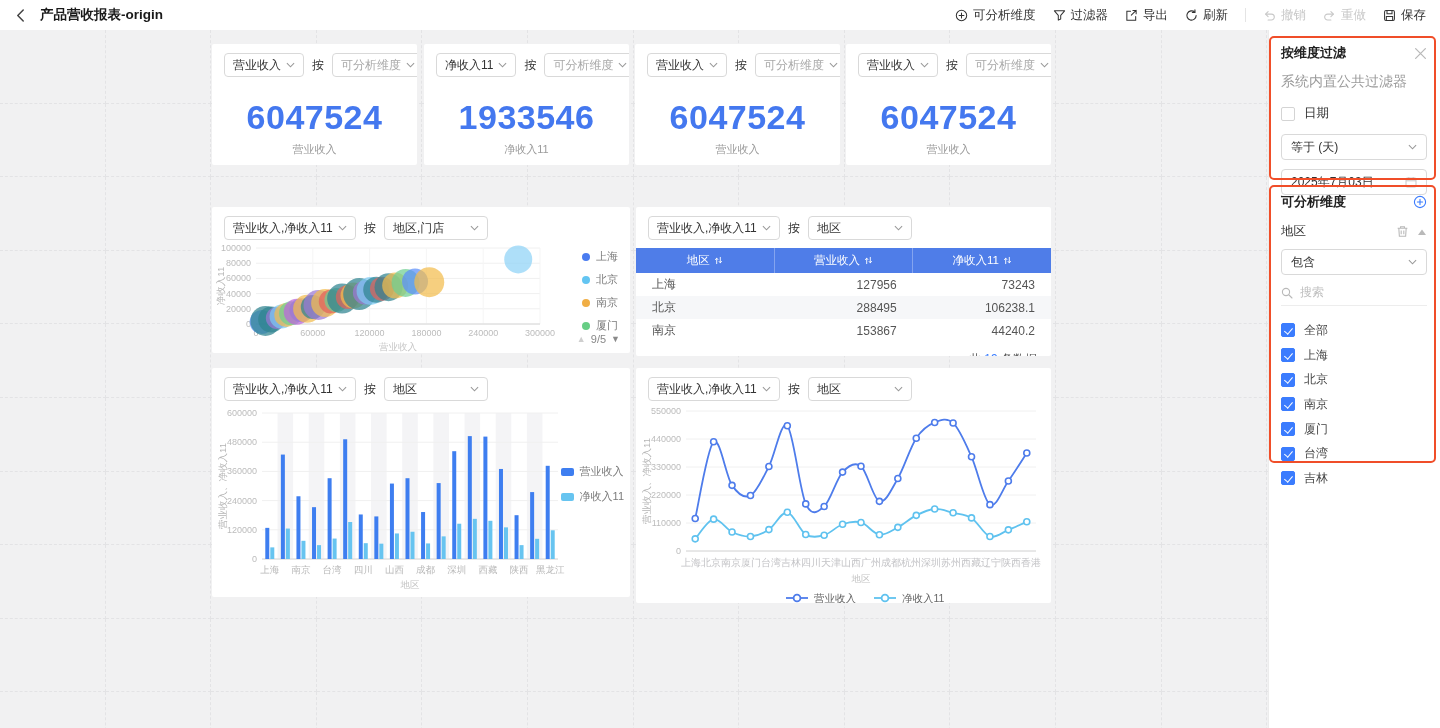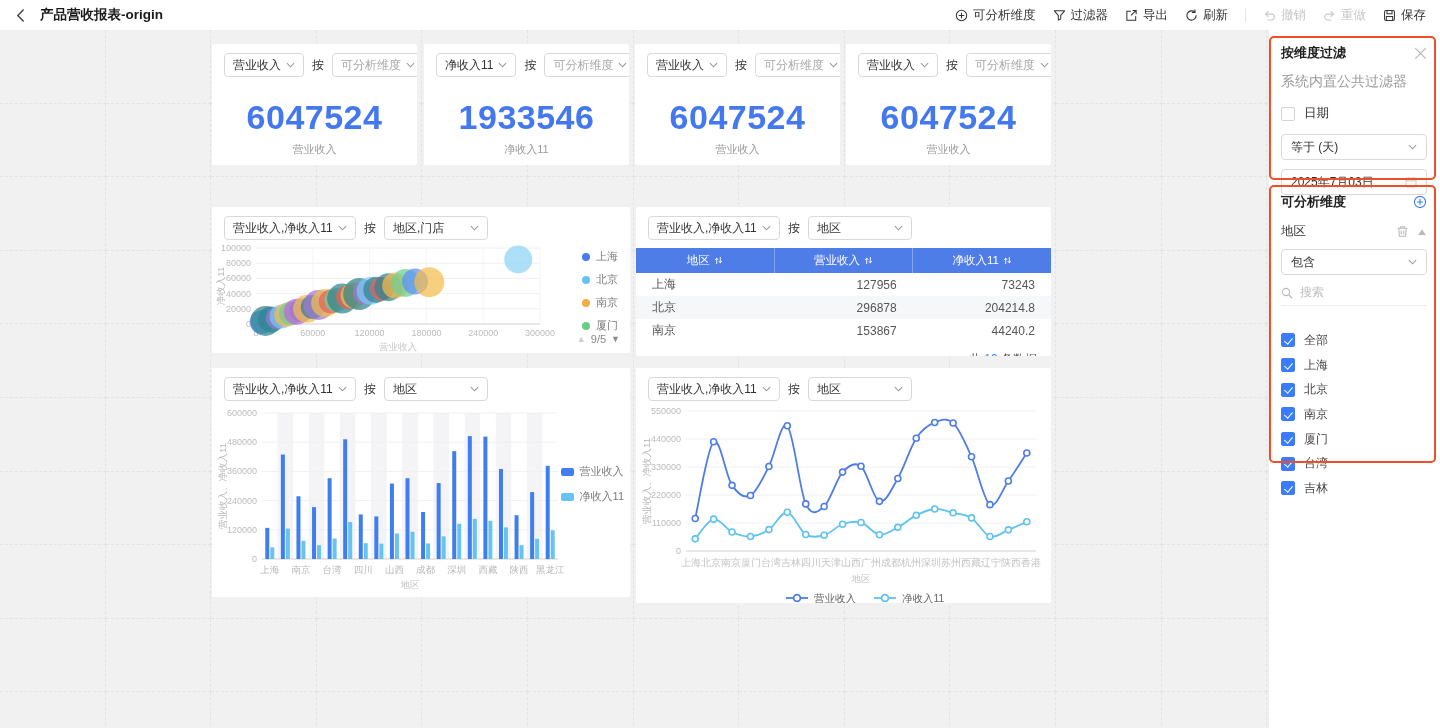--- a/index.html
+++ b/index.html
@@ -68,21 +68,21 @@
   .ic.blue { color:#3B7CFE; width:14px; height:14px; }
   .cb-row { display:flex; align-items:center; gap:9px; margin-top:14px; font-size:12.5px; color:#333; cursor:pointer; }
   .cb { width:14px; height:14px; border:1px solid #d4d4d4; border-radius:2px; background:#fff; flex:none; }
   .cb.checked { background:#3B7CFE; border-color:#3B7CFE; position:relative; }
   .cb.checked::after { content:""; position:absolute; left:4.2px; top:1.6px; width:3.6px; height:7px;
       border:solid #fff; border-width:0 1.6px 1.6px 0; transform:rotate(40deg); }
   .sb-select, .sb-input { height:26px; border:1px solid #d9d9d9; border-radius:4px; display:flex; align-items:center;
       justify-content:space-between; padding:0 9px; font-size:12px; color:#333; margin-top:12px; cursor:pointer; background:#fff; }
   .search-row { display:flex; align-items:center; gap:7px; border-bottom:1px solid #ededed; height:26px; margin-top:5px;
       font-size:12px; color:#bfbfbf; }
-  .opts { margin-top:22px; }
+  .opts { margin-top:12px; }
   .opt-row { display:flex; align-items:center; gap:9px; height:24.7px; font-size:12px; color:#444; cursor:pointer; }
   .field-row { display:flex; align-items:center; margin-top:12px; font-size:12.5px; color:#333; }
   .field-row .sp { flex:1; }
   .red-box { position:absolute; border:2px solid #F04E29; border-radius:5px; pointer-events:none; z-index:9; }
 
   svg text { font-family:"Liberation Sans","DejaVu Sans",sans-serif; }
 </style>
 </head>
 <body>
 
@@ -492,22 +492,22 @@
             </svg>
           </div>
         </div>
         <div class="tbl-row">
           <div class="c">上海</div>
           <div class="c num">127956</div>
           <div class="c num">73243</div>
         </div>
         <div class="tbl-row alt">
           <div class="c">北京</div>
-          <div class="c num">296878</div>
-          <div class="c num">204214.8</div>
+          <div class="c num">288495</div>
+          <div class="c num">106238.1</div>
         </div>
         <div class="tbl-row">
           <div class="c">南京</div>
           <div class="c num">153867</div>
           <div class="c num">44240.2</div>
         </div>
       </div>
     <div class="tbl-foot"><span id="tf-pre">共 </span><b id="tf-count">19</b><span id="tf-suf"> 条数据</span></div>
   </div>
 

